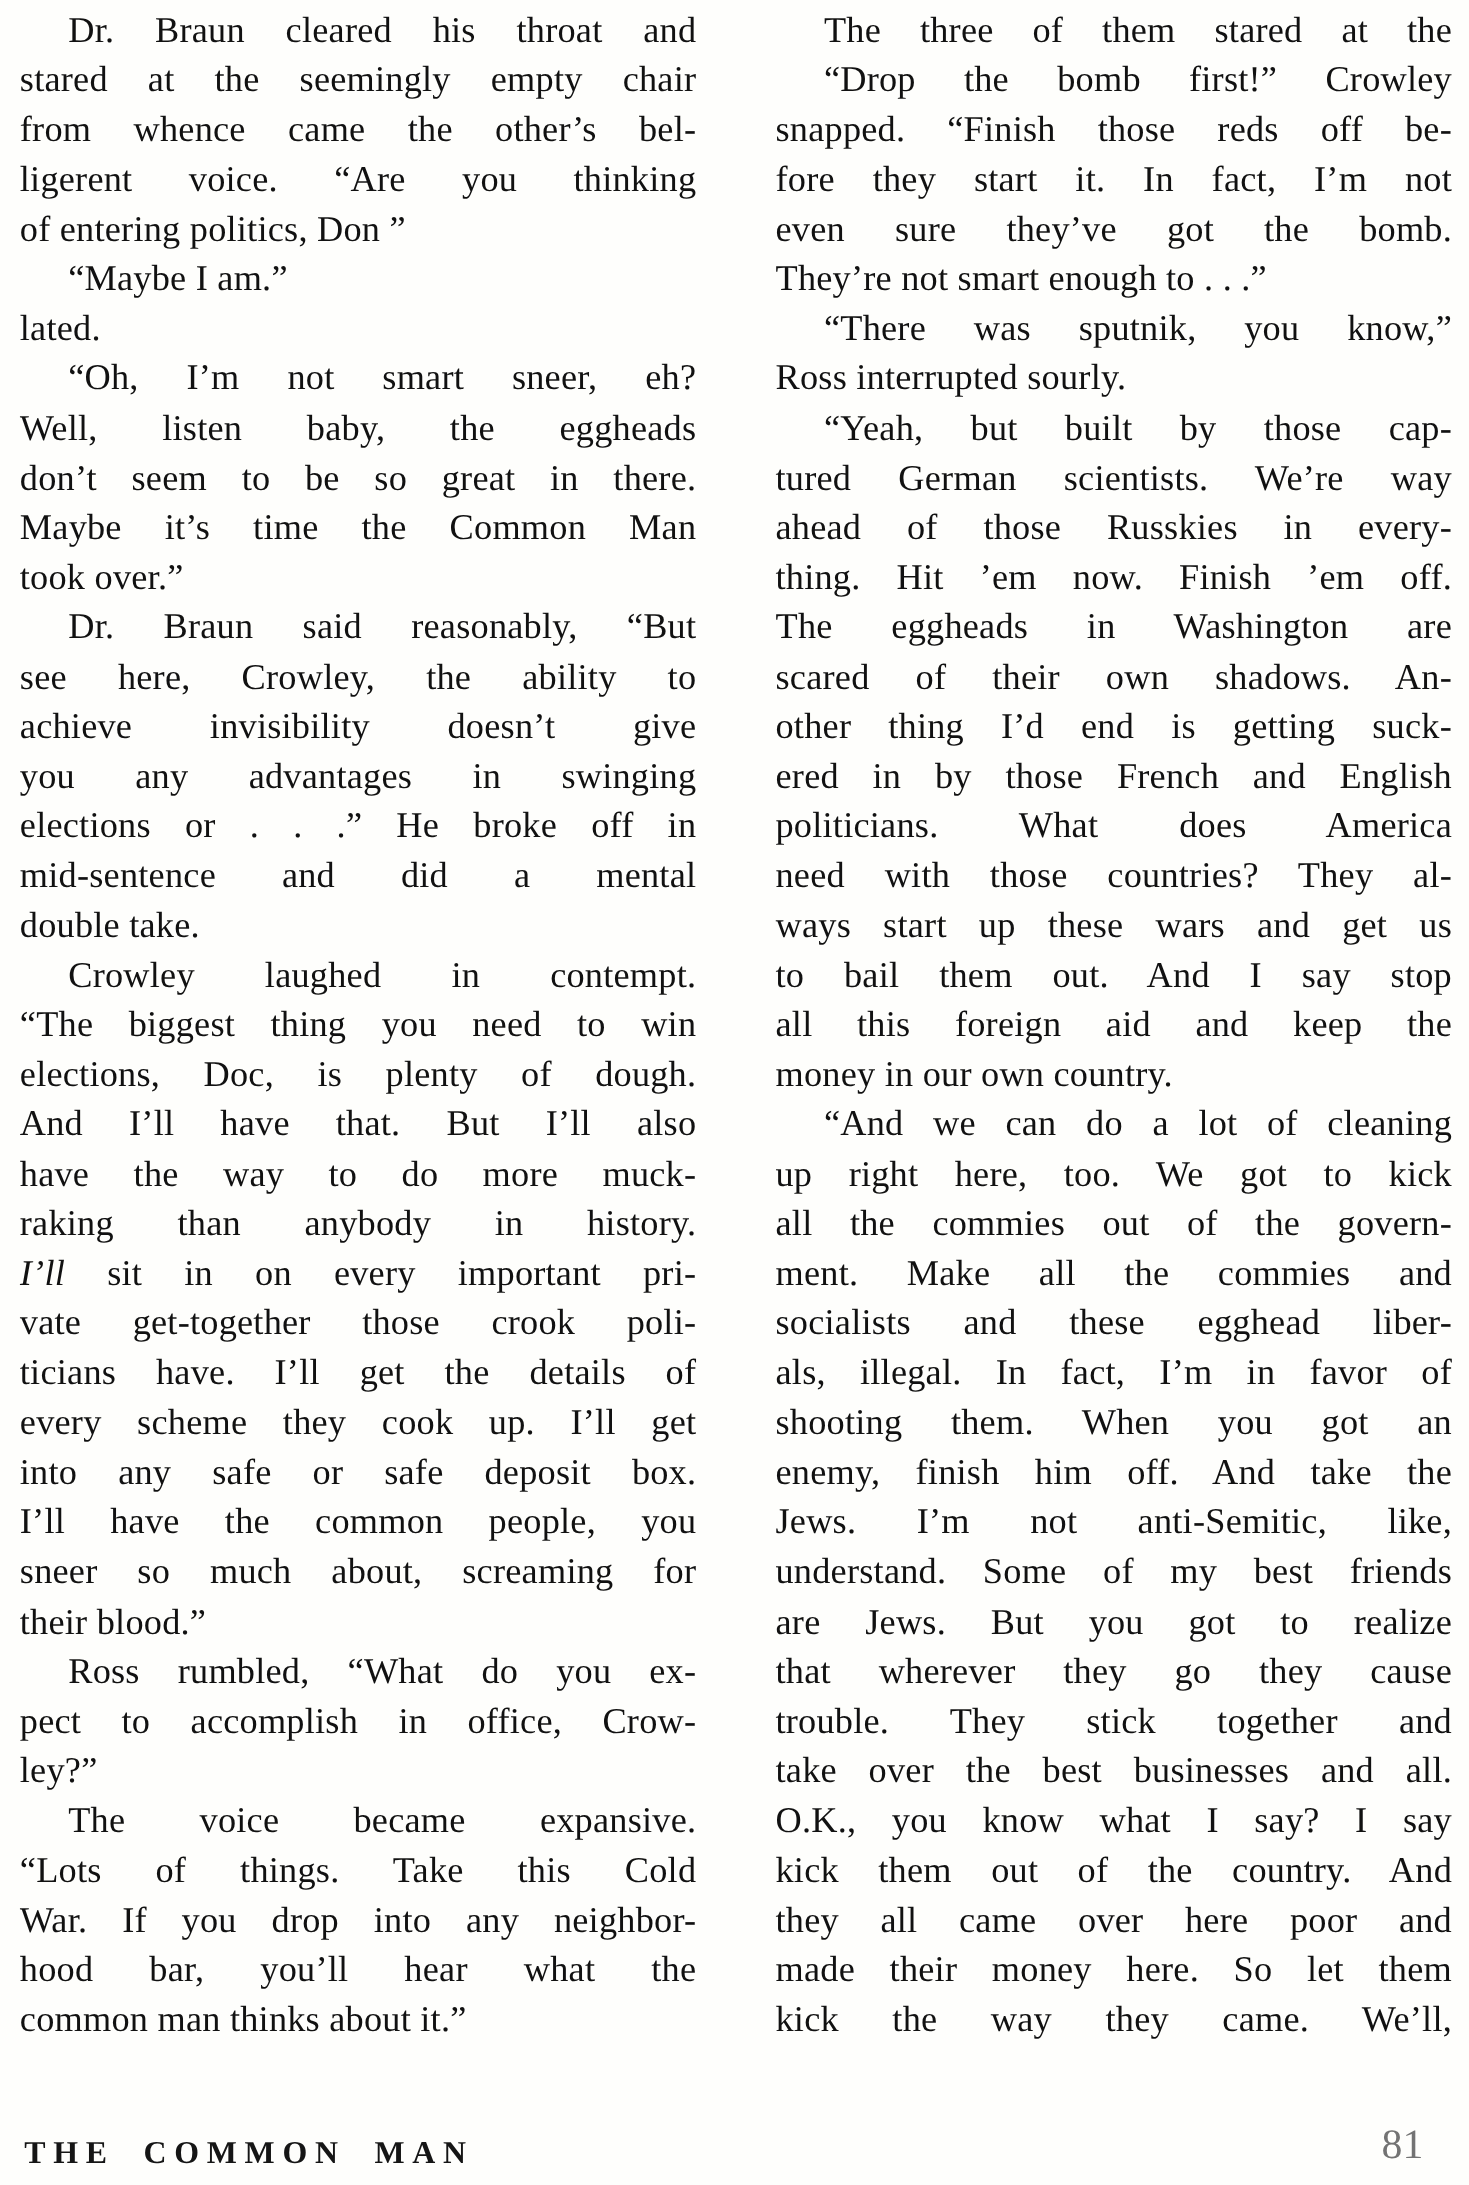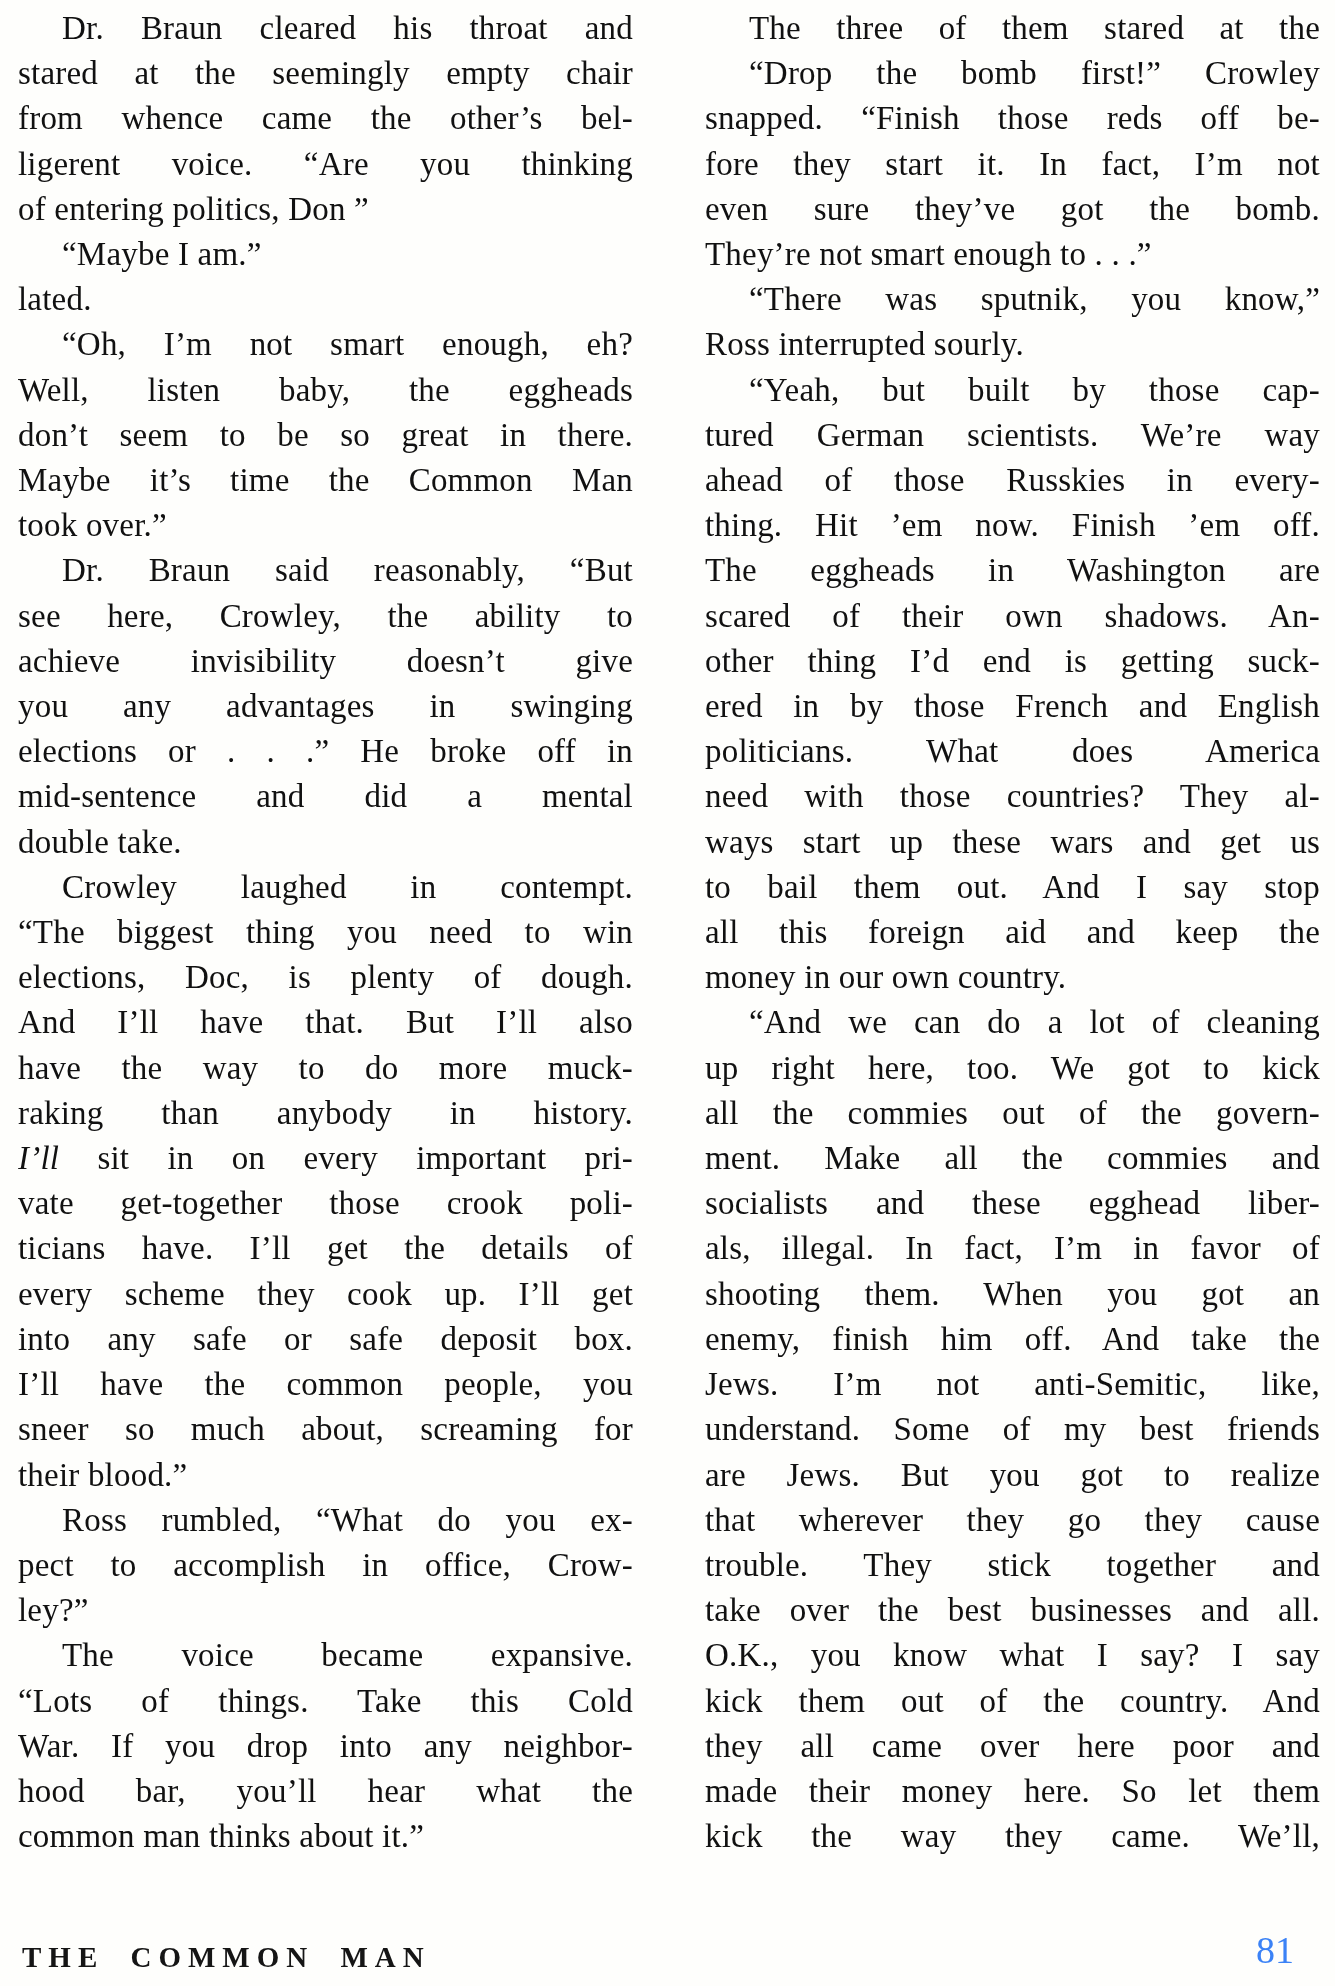--- a/index.html
+++ b/index.html
@@ -46,39 +46,39 @@
   }
   .running-title {
     font-size: 29px;
     letter-spacing: 7px;
     word-spacing: 12px;
     font-weight: bold;
     color: #151515;
   }
   .page-number {
     font-size: 38px;
-    color: #3b82f6;
+    color: #737373;
     padding-bottom: 2px;
     text-align: center;
   }
 </style>
 </head>
 <body>
 
 <main class="page">
   <div class="columns">
     <section class="col" id="col-0">
         <div class="line ind">Dr. Braun cleared his throat and</div>
         <div class="line">stared at the seemingly empty chair</div>
         <div class="line">from whence came the other’s bel-</div>
         <div class="line">ligerent voice. “Are you thinking</div>
         <div class="line end">of entering politics, Don ”</div>
         <div class="line ind end">“Maybe I am.”</div>
         <div class="line end">lated.</div>
-        <div class="line ind">“Oh, I’m not smart enough, eh?</div>
+        <div class="line ind">“Oh, I’m not smart sneer, eh?</div>
         <div class="line">Well, listen baby, the eggheads</div>
         <div class="line">don’t seem to be so great in there.</div>
         <div class="line">Maybe it’s time the Common Man</div>
         <div class="line end">took over.”</div>
         <div class="line ind">Dr. Braun said reasonably, “But</div>
         <div class="line">see here, Crowley, the ability to</div>
         <div class="line">achieve invisibility doesn’t give</div>
         <div class="line">you any advantages in swinging</div>
         <div class="line">elections or . . .” He broke off in</div>
         <div class="line">mid-sentence and did a mental</div>

